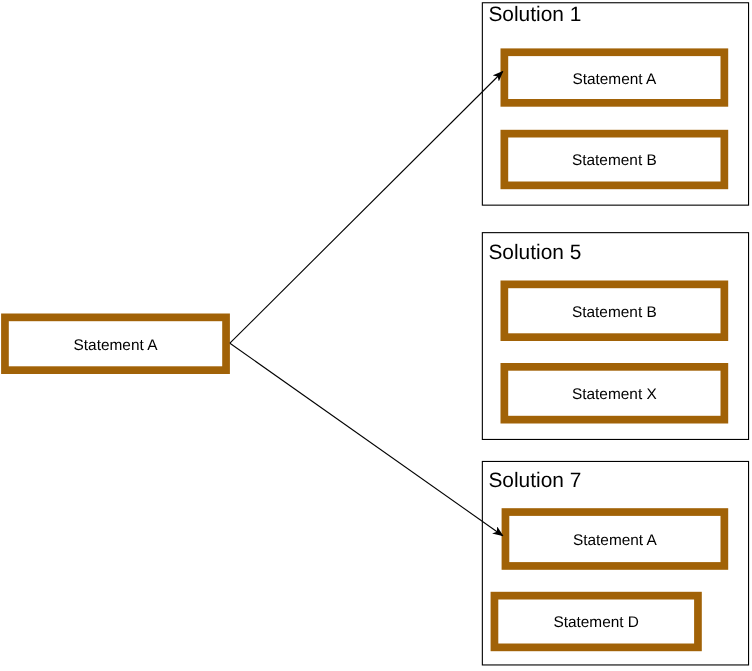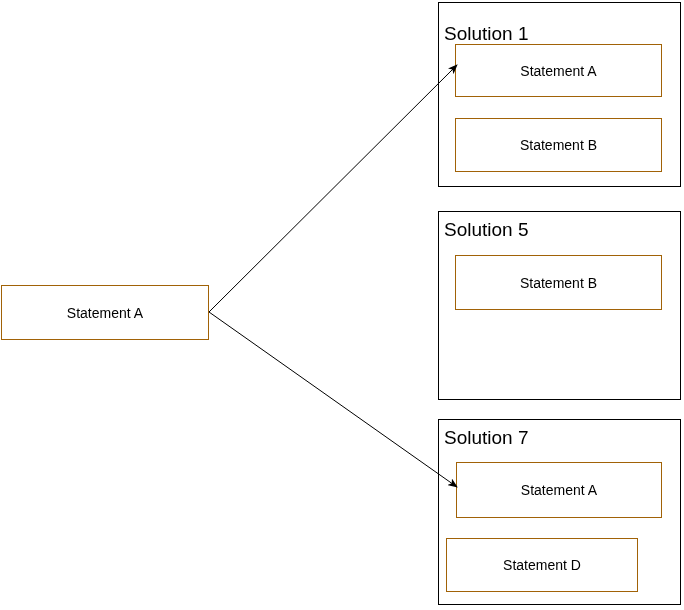--- a/index.html
+++ b/index.html
@@ -15,21 +15,21 @@
   #canvas {
     position: relative;
     width: 684px;
     height: 610px;
     background: #ffffff;
     overflow: hidden;
   }
   .node-box {
     position: absolute;
     box-sizing: border-box;
-    border: 1px solid #a16207;
+    border: 7px solid #a16207;
     background: #ffffff;
     display: flex;
     align-items: center;
     justify-content: center;
     font-size: 14px;
     line-height: 1;
     color: #000000;
     white-space: nowrap;
   }
   .group-box {
@@ -57,32 +57,35 @@
 </head>
 <body>
 
 <div id="canvas" style="width: 684px; height: 610px; background: rgb(255, 255, 255);">
 
   <div class="node-box" id="source-node" style="left: 1px; top: 285px; width: 208px; height: 55px;">
     <span>Statement A</span>
   </div>
 
   <div class="group-box" id="group-0" style="left: 438px; top: 2px; width: 243px; height: 185px;"></div>
-  <div class="group-title" id="group-title-0" style="left: 444px; top: 4px; margin-top: 20px;">Solution 1</div>
+  <div class="group-title" id="group-title-0" style="left: 444px; top: 4px;">Solution 1</div>
   <div class="node-box" id="group-0-item-0" style="left: 455px; top: 44px; width: 207px; height: 53px;">
     <span>Statement A</span>
   </div>
   <div class="node-box" id="group-0-item-1" style="left: 455px; top: 118px; width: 207px; height: 54px;">
     <span>Statement B</span>
   </div>
 
   <div class="group-box" id="group-1" style="left: 438px; top: 211px; width: 243px; height: 189px;"></div>
   <div class="group-title" id="group-title-1" style="left: 444px; top: 220px;">Solution 5</div>
   <div class="node-box" id="group-1-item-0" style="left: 455px; top: 255px; width: 207px; height: 55px;">
     <span>Statement B</span>
+  </div>
+  <div class="node-box" id="group-1-item-1" style="left: 455px; top: 330px; width: 207px; height: 55px;">
+    <span>Statement X</span>
   </div>
 
   <div class="group-box" id="group-2" style="left: 438px; top: 419px; width: 243px; height: 186px;"></div>
   <div class="group-title" id="group-title-2" style="left: 444px; top: 428px;">Solution 7</div>
   <div class="node-box" id="group-2-item-0" style="left: 456px; top: 462px; width: 206px; height: 56px;">
     <span>Statement A</span>
   </div>
   <div class="node-box" id="group-2-item-1" style="left: 446px; top: 538px; width: 192px; height: 54px;">
     <span>Statement D</span>
   </div>

